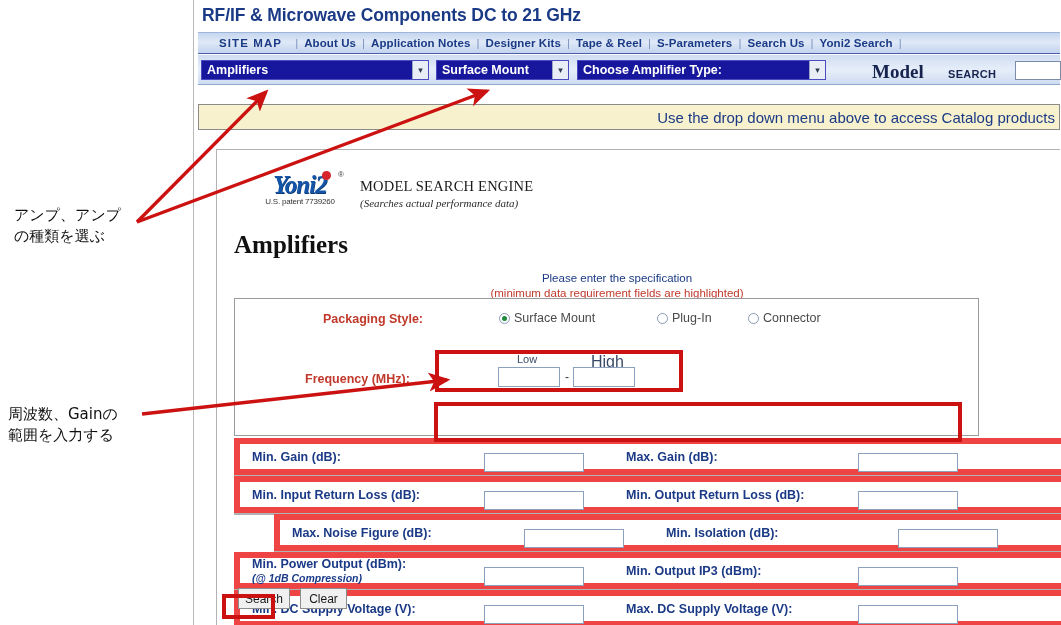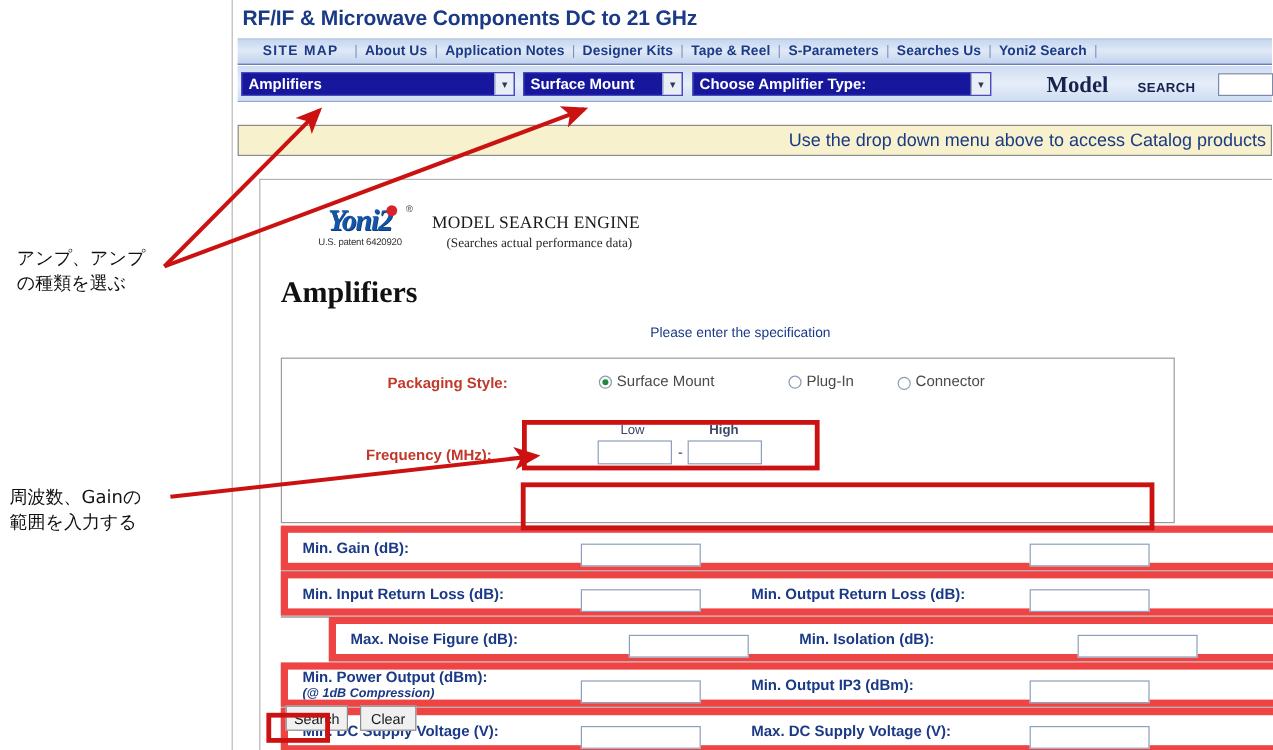--- a/index.html
+++ b/index.html
@@ -111,22 +111,22 @@
   #yoni-reg{
     position:absolute;right:4px;top:-2px;font-size:8px;color:#444;
   }
   #patent{font-size:8px;color:#333;letter-spacing:-.2px;margin-top:-1px;}
   #logo-text{margin-left:12px;padding-top:6px;}
   #mse-title{
     font-family:"Liberation Serif", serif;font-weight:normal;font-size:14.5px;
     color:#1a1a1a;letter-spacing:.2px;
   }
   #mse-sub{
-    font-family:"Liberation Serif", serif;font-size:11px;
-    color:#2a2a2a;margin-top:2px;margin-left:12px;
+    font-family:"Liberation Serif", serif;font-style:italic;font-size:11px;
+    color:#2a2a2a;margin-top:2px;
   }
   #page-heading{
     position:absolute;left:17px;top:81px;
     font-family:"Liberation Serif", serif;font-weight:bold;font-size:25px;color:#111;
   }
   #spec-line1{
     position:absolute;left:0;top:122px;width:800px;text-align:center;
     font-size:11.5px;font-weight:normal;color:#1b3a86;
   }
   #spec-line2{
@@ -173,29 +173,29 @@
   .radio-opt .rd{
     width:11px;height:11px;border-radius:50%;border:1px solid #8b9bb5;
     background:#fff;margin-right:4px;display:flex;align-items:center;justify-content:center;
     box-sizing:border-box;
   }
   .radio-opt .rd.on::after{
     content:"";width:5px;height:5px;border-radius:50%;background:#1f8a3b;display:block;
   }
   #opt-sm{left:282px;}
   #opt-pi{left:440px;align-items:center;}
-  #opt-cn{left:531px;align-items:flex-end;}
+  #opt-cn{left:531px;}
 
   
   #freq-label{
     position:absolute;left:88px;top:222px;
     font-size:12.5px;font-weight:bold;color:#c0392b;white-space:nowrap;
   }
   #lbl-low{position:absolute;left:300px;top:203px;font-size:11px;color:#3a4a66;}
-  #lbl-high{position:absolute;left:374px;top:203px;font-size:11px;color:#3a4a66;font-weight:bold;}
+  #lbl-high{position:absolute;left:374px;top:203px;font-size:16px;color:#3a4a66;}
   #inp-low{position:absolute;left:281px;top:217px;width:62px;height:20px;background:#fff;border:1px solid #8ba0bd;box-sizing:border-box;}
   #freq-dash{position:absolute;left:348px;top:220px;font-size:12px;color:#333;}
   #inp-high{position:absolute;left:356px;top:217px;width:62px;height:20px;background:#fff;border:1px solid #8ba0bd;box-sizing:border-box;}
 
   
   .btn{
     position:absolute;top:438px;height:21px;
     background:#f0f0f0;border:1px solid #8d8d8d;box-sizing:border-box;
     display:flex;align-items:center;justify-content:center;
     font-size:12px;color:#1a1a1a;font-family:"Liberation Sans", sans-serif;
@@ -223,21 +223,21 @@
       <span class="navitem">About Us</span>
       <span class="sep">|</span>
       <span class="navitem">Application Notes</span>
       <span class="sep">|</span>
       <span class="navitem">Designer Kits</span>
       <span class="sep">|</span>
       <span class="navitem">Tape &amp; Reel</span>
       <span class="sep">|</span>
       <span class="navitem">S-Parameters</span>
       <span class="sep">|</span>
-      <span class="navitem">Searches Us</span>
+      <span class="navitem">Search Us</span>
       <span class="sep">|</span>
       <span class="navitem">Yoni2 Search</span>
       <span class="sep">|</span>
     </div>
   </div>
 
   <div id="selrow">
 
     <div class="ddl" id="ddl-cat">
       <span class="lbl">Amplifiers</span>
@@ -263,30 +263,31 @@
     <span class="txt">Use the drop down menu above to access Catalog products</span>
   </div>
 
   <div id="content">
 
     <div id="logo-block">
       <div id="logo-mark">
         <div id="yoni-dot"></div>
         <div id="yoni-reg">®</div>
         <div id="yoni-word"><span>Yoni</span><span>2</span></div>
-        <div id="patent">U.S. patent 6420920</div>
+        <div id="patent">U.S. patent 7739260</div>
       </div>
       <div id="logo-text">
         <div id="mse-title">MODEL SEARCH ENGINE</div>
         <div id="mse-sub">(Searches actual performance data)</div>
       </div>
     </div>
 
     <div id="page-heading">Amplifiers</div>
     <div id="spec-line1">Please enter the specification</div>
+    <div id="spec-line2">(minimum data requirement fields are highlighted)</div>
 
     <div id="form-outer"></div>
 
     <div id="pack-label">Packaging Style:</div>
 
     <div class="radio-opt" id="opt-sm">
       <span class="rd on"></span>
       <span>Surface Mount</span>
     </div>
     <div class="radio-opt" id="opt-pi">
@@ -303,20 +304,21 @@
     <div id="lbl-high">High</div>
     <div id="inp-low"></div>
     <div id="freq-dash">-</div>
     <div id="inp-high"></div>
 
     <div class="frow" style="top:288px;">
       <div class="flabel">
         <span>Min. Gain (dB):</span>
       </div>
       <div class="inp inp-a"></div>
+      <div class="flabel2">Max. Gain (dB):</div>
       <div class="inp inp-b"></div>
     </div>
 
     <div class="frow" style="top:326px;">
       <div class="flabel">
         <span>Min. Input Return Loss (dB):</span>
       </div>
       <div class="inp inp-a"></div>
       <div class="flabel2">Min. Output Return Loss (dB):</div>
       <div class="inp inp-b"></div>

